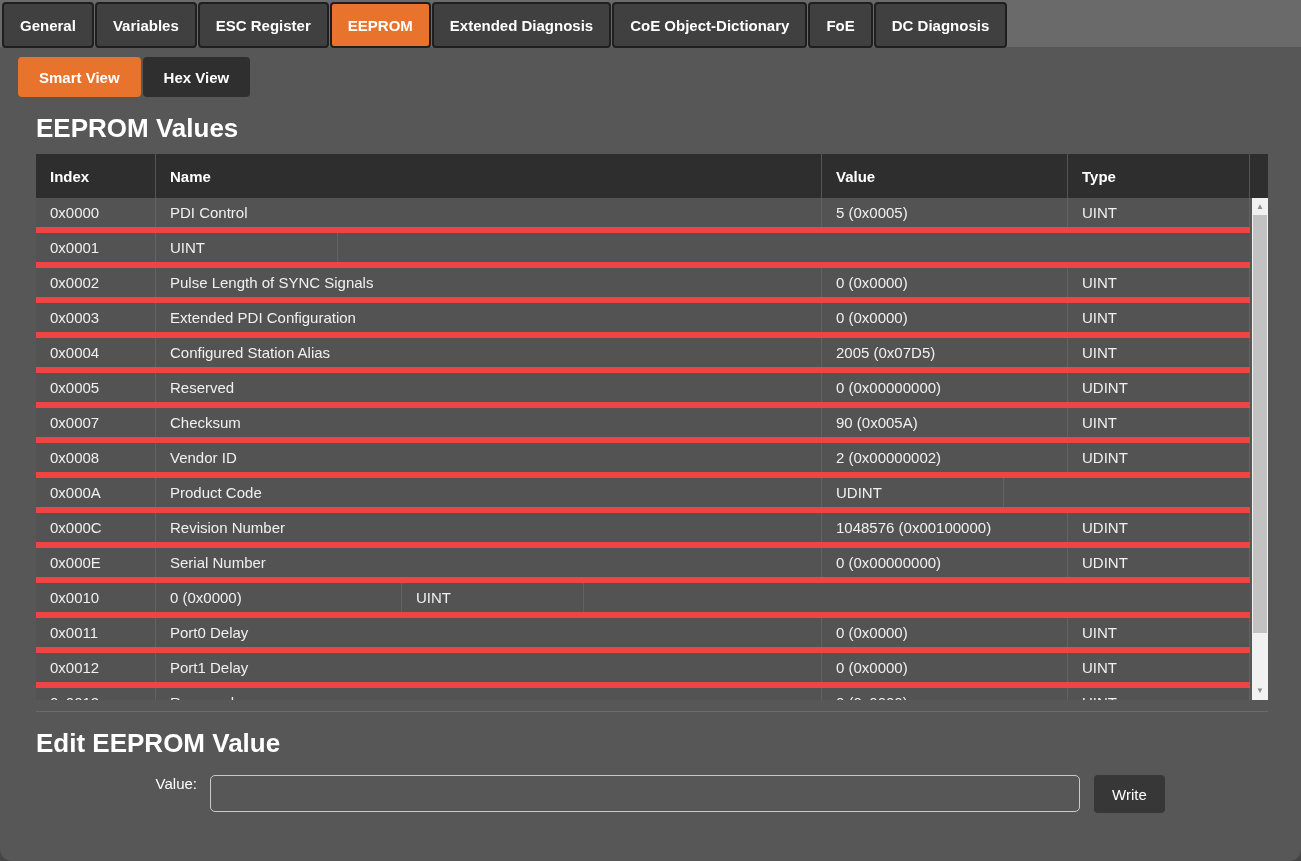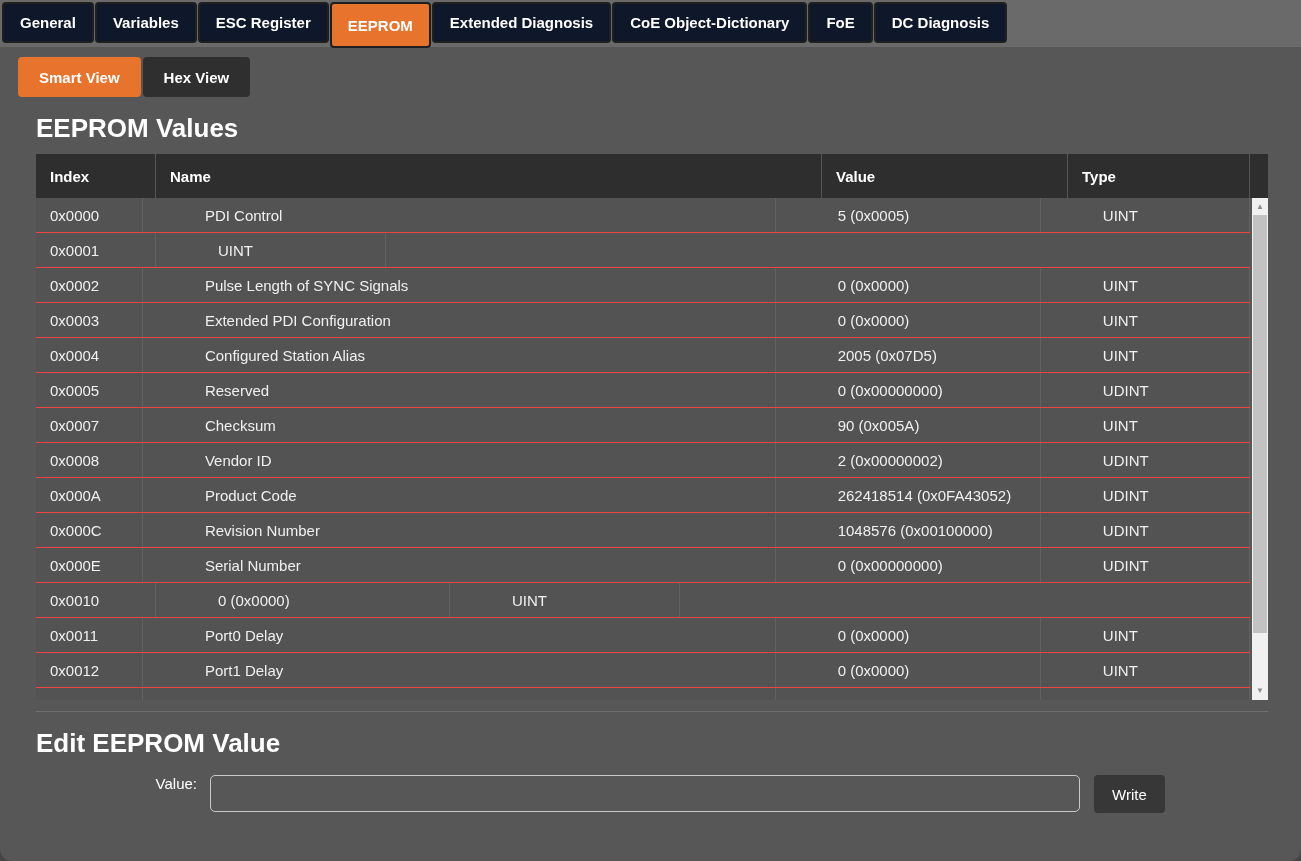--- a/index.html
+++ b/index.html
@@ -18,25 +18,25 @@
   }
 
   
   .tabbar {
     height:47px; background:#6a6a6a;
     display:flex; align-items:flex-start;
     padding:2px 0 0 2px;
   }
   .tab {
     flex:0 0 auto;
-    background:#0f172a;
+    background:#404040;
     border:2px solid #1f1f1f;
     border-radius:4px;
     color:#ffffff; font-size:15px; font-weight:700;
-    padding:0 16px; height:41px;
+    padding:0 16px; height:46px;
     display:flex; align-items:center;
     margin-right:1px; cursor:pointer; white-space:nowrap;
   }
   .tab.active { background:var(--accent); height:46px; }
 
   
   .viewbar { display:flex; gap:2px; margin:10px 0 0 18px; }
   .viewbtn {
     height:40px; padding:0 21px;
     display:flex; align-items:center;
@@ -63,23 +63,22 @@
   .col-index { width:120px; }
   .col-name  { width:666px; }
   .col-value { width:246px; }
   .col-type  { width:182px; }
   .th.corner { width:18px; border-right:none; padding:0; background:#2e2e2e; }
 
   .tbody { height:502px; overflow:hidden; display:flex; }
   .rows { width:1214px; }
   .tr {
     display:flex; height:35px;
-    border-bottom:1px solid #ef4444;
+    border-bottom:6px solid #ef4444;
     background:#535353;
-    gap:48px;
   }
   .td {
     display:flex; align-items:center; padding-left:14px;
     color:#f0f0f0; font-size:15px;
     border-right:1px solid #626262;
     white-space:nowrap; overflow:hidden;
   }
 
   
   .scrollbar { width:16px; margin-left:2px; background:#f1f1f1; position:relative; }
@@ -187,21 +186,20 @@
           </div>
           <div class="tr">
             <div class="td col-index">0x0008</div>
             <div class="td col-name">Vendor ID</div>
             <div class="td col-value">2 (0x00000002)</div>
             <div class="td col-type">UDINT</div>
           </div>
           <div class="tr">
             <div class="td col-index">0x000A</div>
             <div class="td col-name">Product Code</div>
-            <div class="td col-value">262418514 (0x0FA43052)</div>
             <div class="td col-type">UDINT</div>
           </div>
           <div class="tr">
             <div class="td col-index">0x000C</div>
             <div class="td col-name">Revision Number</div>
             <div class="td col-value">1048576 (0x00100000)</div>
             <div class="td col-type">UDINT</div>
           </div>
           <div class="tr">
             <div class="td col-index">0x000E</div>

